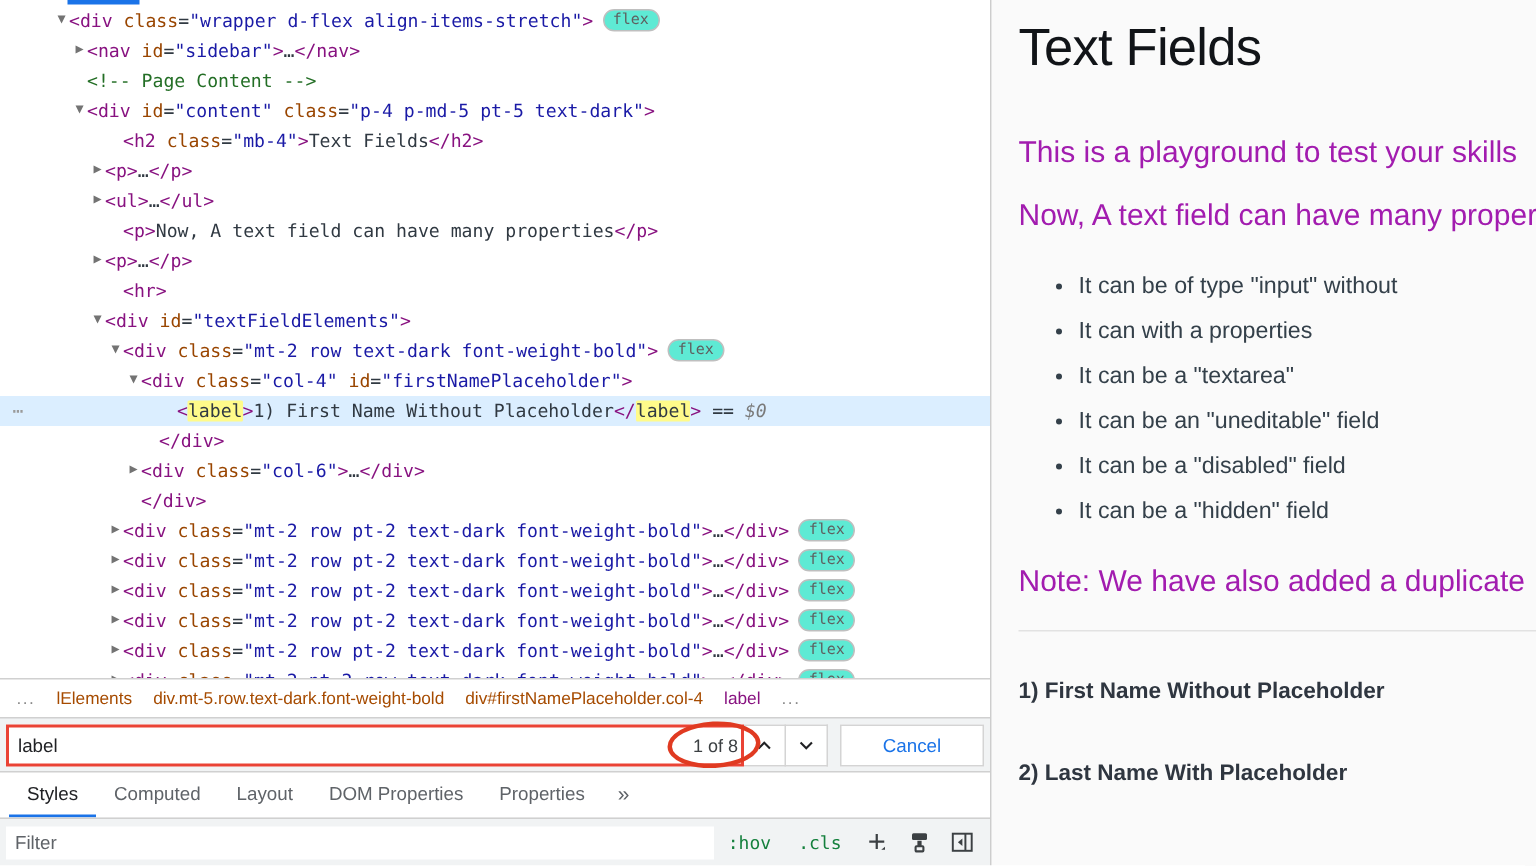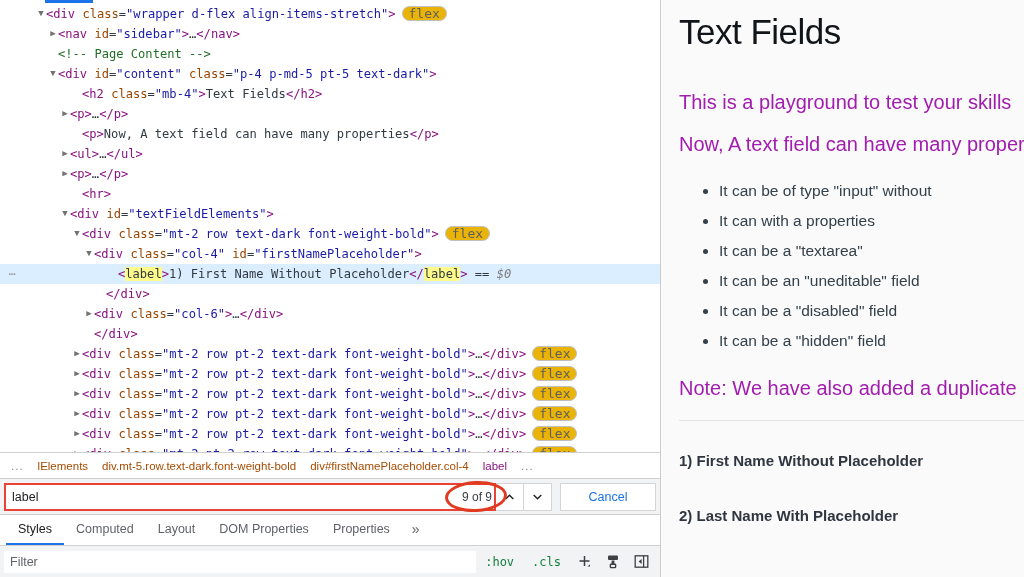--- a/index.html
+++ b/index.html
@@ -70,23 +70,23 @@
   .punct { color: #881280; }
   .eq    { color: #303942; }
   .hl    { background: #fffb8a; border-radius: 1px; }
   .dollar{ color: #7a7a7a; font-style: italic; }
 
   .flexbadge {
     display: inline-block;
     margin-left: 6px;
     border: 1px solid #bfbfbf;
     border-radius: 8px;
-    background: #eab308;
+    background: #5eead4;
     color: #5f5f5f;
-    font-size: 13px;
+    font-size: 10px;
     font-family: "DejaVu Sans Mono", monospace;
     padding: 0 6px;
     line-height: 13px;
     position: relative; top: -1px;
   }
 
   .dots-left {
     position: absolute; left: 4px; top: 0;
     width: 16px; height: 20px;
     color: #9a9a9a; font-size: 12px;
@@ -302,28 +302,28 @@
           <span class="ind" style="width: 72px;"></span>
           <span class="tw blank"></span>
           <span><span class="punct">&lt;</span><span class="tag">h2</span> <span class="attr">class</span><span class="eq">=</span><span class="val">"mb-4"</span><span class="punct">&gt;</span><span class="txt">Text Fields</span><span class="punct">&lt;/</span><span class="tag">h2</span><span class="punct">&gt;</span></span>
         </div>
         <div class="node">
           <span class="ind" style="width: 60px;"></span>
           <span class="tw closed"></span>
           <span><span class="punct">&lt;</span><span class="tag">p</span><span class="punct">&gt;</span><span class="txt">…</span><span class="punct">&lt;/</span><span class="tag">p</span><span class="punct">&gt;</span></span>
         </div>
         <div class="node">
+          <span class="ind" style="width: 60px;"></span>
+          <span class="tw closed"></span>
+          <span><span class="punct">&lt;</span><span class="tag">ul</span><span class="punct">&gt;</span><span class="txt">…</span><span class="punct">&lt;/</span><span class="tag">ul</span><span class="punct">&gt;</span></span>
+        </div>
+        <div class="node">
           <span class="ind" style="width: 72px;"></span>
           <span class="tw blank"></span>
           <span><span class="punct">&lt;</span><span class="tag">p</span><span class="punct">&gt;</span><span class="txt">Now, A text field can have many properties</span><span class="punct">&lt;/</span><span class="tag">p</span><span class="punct">&gt;</span></span>
-        </div>
-        <div class="node">
-          <span class="ind" style="width: 60px;"></span>
-          <span class="tw closed"></span>
-          <span><span class="punct">&lt;</span><span class="tag">ul</span><span class="punct">&gt;</span><span class="txt">…</span><span class="punct">&lt;/</span><span class="tag">ul</span><span class="punct">&gt;</span></span>
         </div>
         <div class="node">
           <span class="ind" style="width: 60px;"></span>
           <span class="tw closed"></span>
           <span><span class="punct">&lt;</span><span class="tag">p</span><span class="punct">&gt;</span><span class="txt">…</span><span class="punct">&lt;/</span><span class="tag">p</span><span class="punct">&gt;</span></span>
         </div>
         <div class="node">
           <span class="ind" style="width: 72px;"></span>
           <span class="tw blank"></span>
           <span><span class="punct">&lt;</span><span class="tag">hr</span><span class="punct">&gt;</span></span>
@@ -407,21 +407,21 @@
         <span class="crumb c-dots">...</span>
         <span class="crumb c-sel">lElements</span>
         <span class="crumb c-sel">div.mt-5.row.text-dark.font-weight-bold</span>
         <span class="crumb c-sel">div#firstNamePlaceholder.col-4</span>
         <span class="crumb c-tag">label</span>
         <span class="crumb c-dots">...</span>
       </div>
 
     <div id="findbar">
       <input id="find-input" type="text" placeholder="Find by string, selector, or XPath" value="label" style="">
-      <span id="find-count">9 of 9</span>
+      <span id="find-count">1 of 8</span>
       <div class="find-nav">
         <svg width="9" height="6" viewBox="0 0 9 6">
           <path d="M0.7 5 L4.5 1.2 L8.3 5" fill="none" stroke="#202124" stroke-width="1.4"></path>
         </svg>
       </div>
       <div class="find-nav">
         <svg width="9" height="6" viewBox="0 0 9 6">
           <path d="M0.7 1 L4.5 4.8 L8.3 1" fill="none" stroke="#202124" stroke-width="1.4"></path>
         </svg>
       </div>

